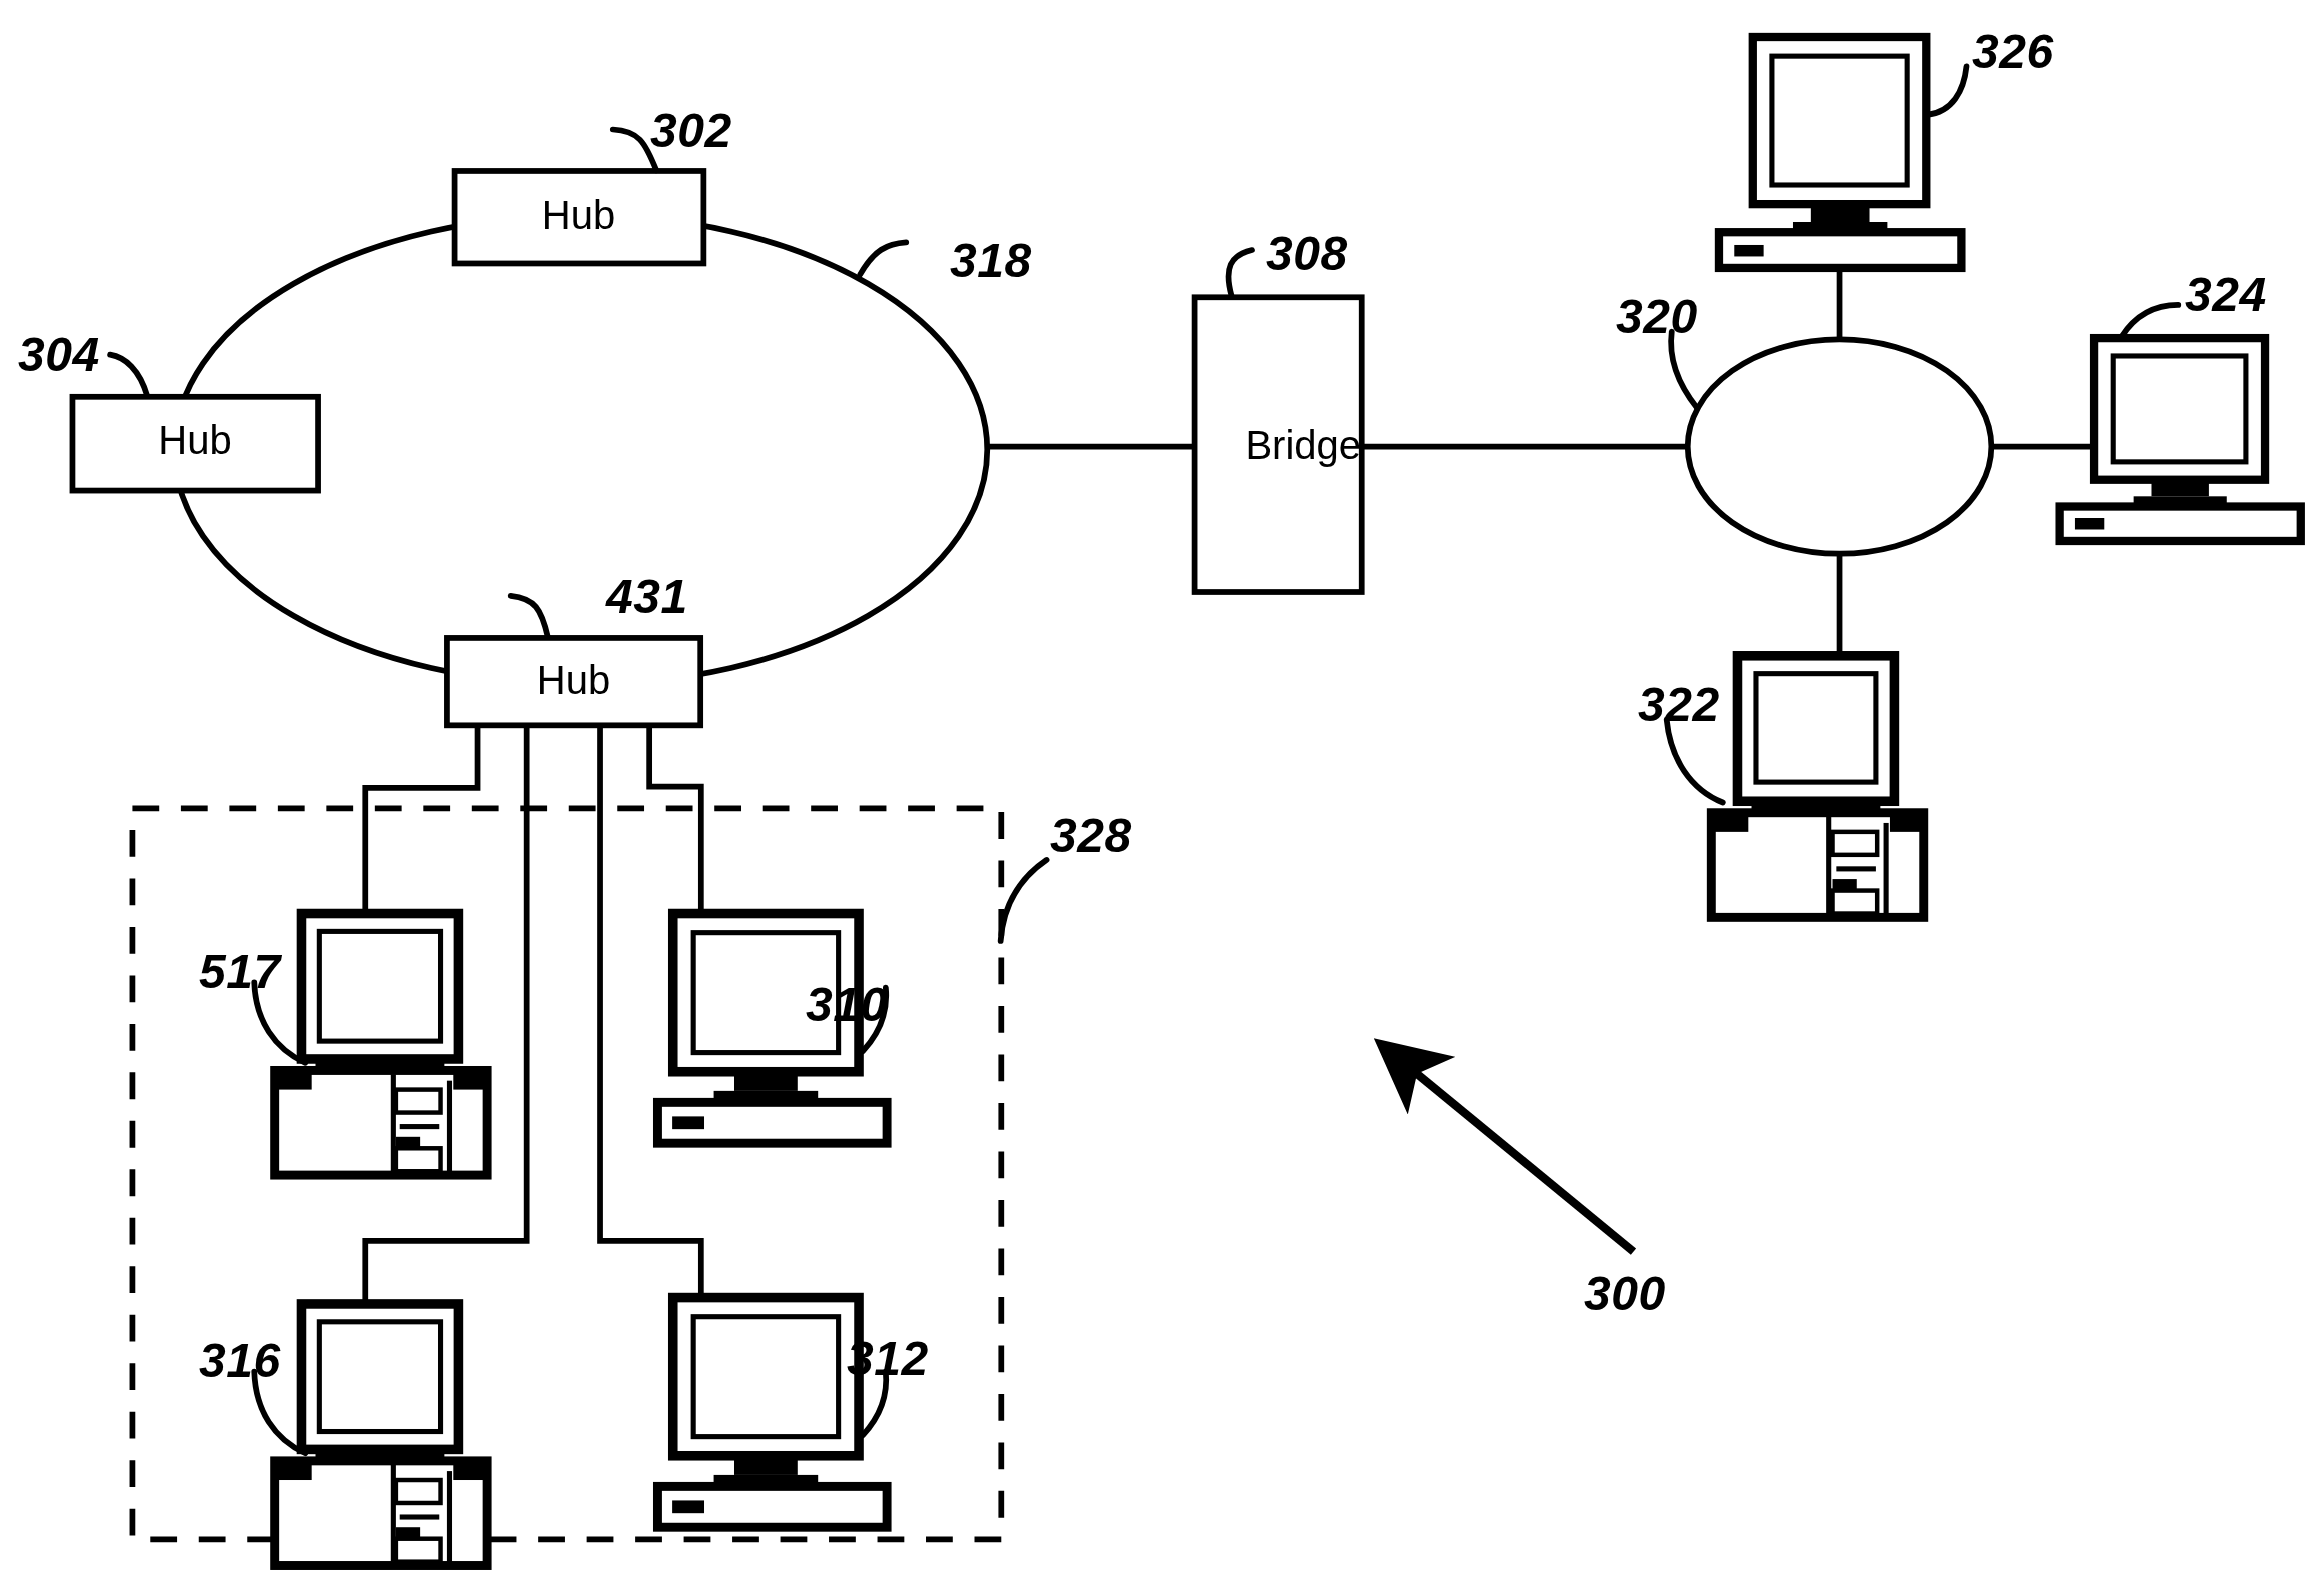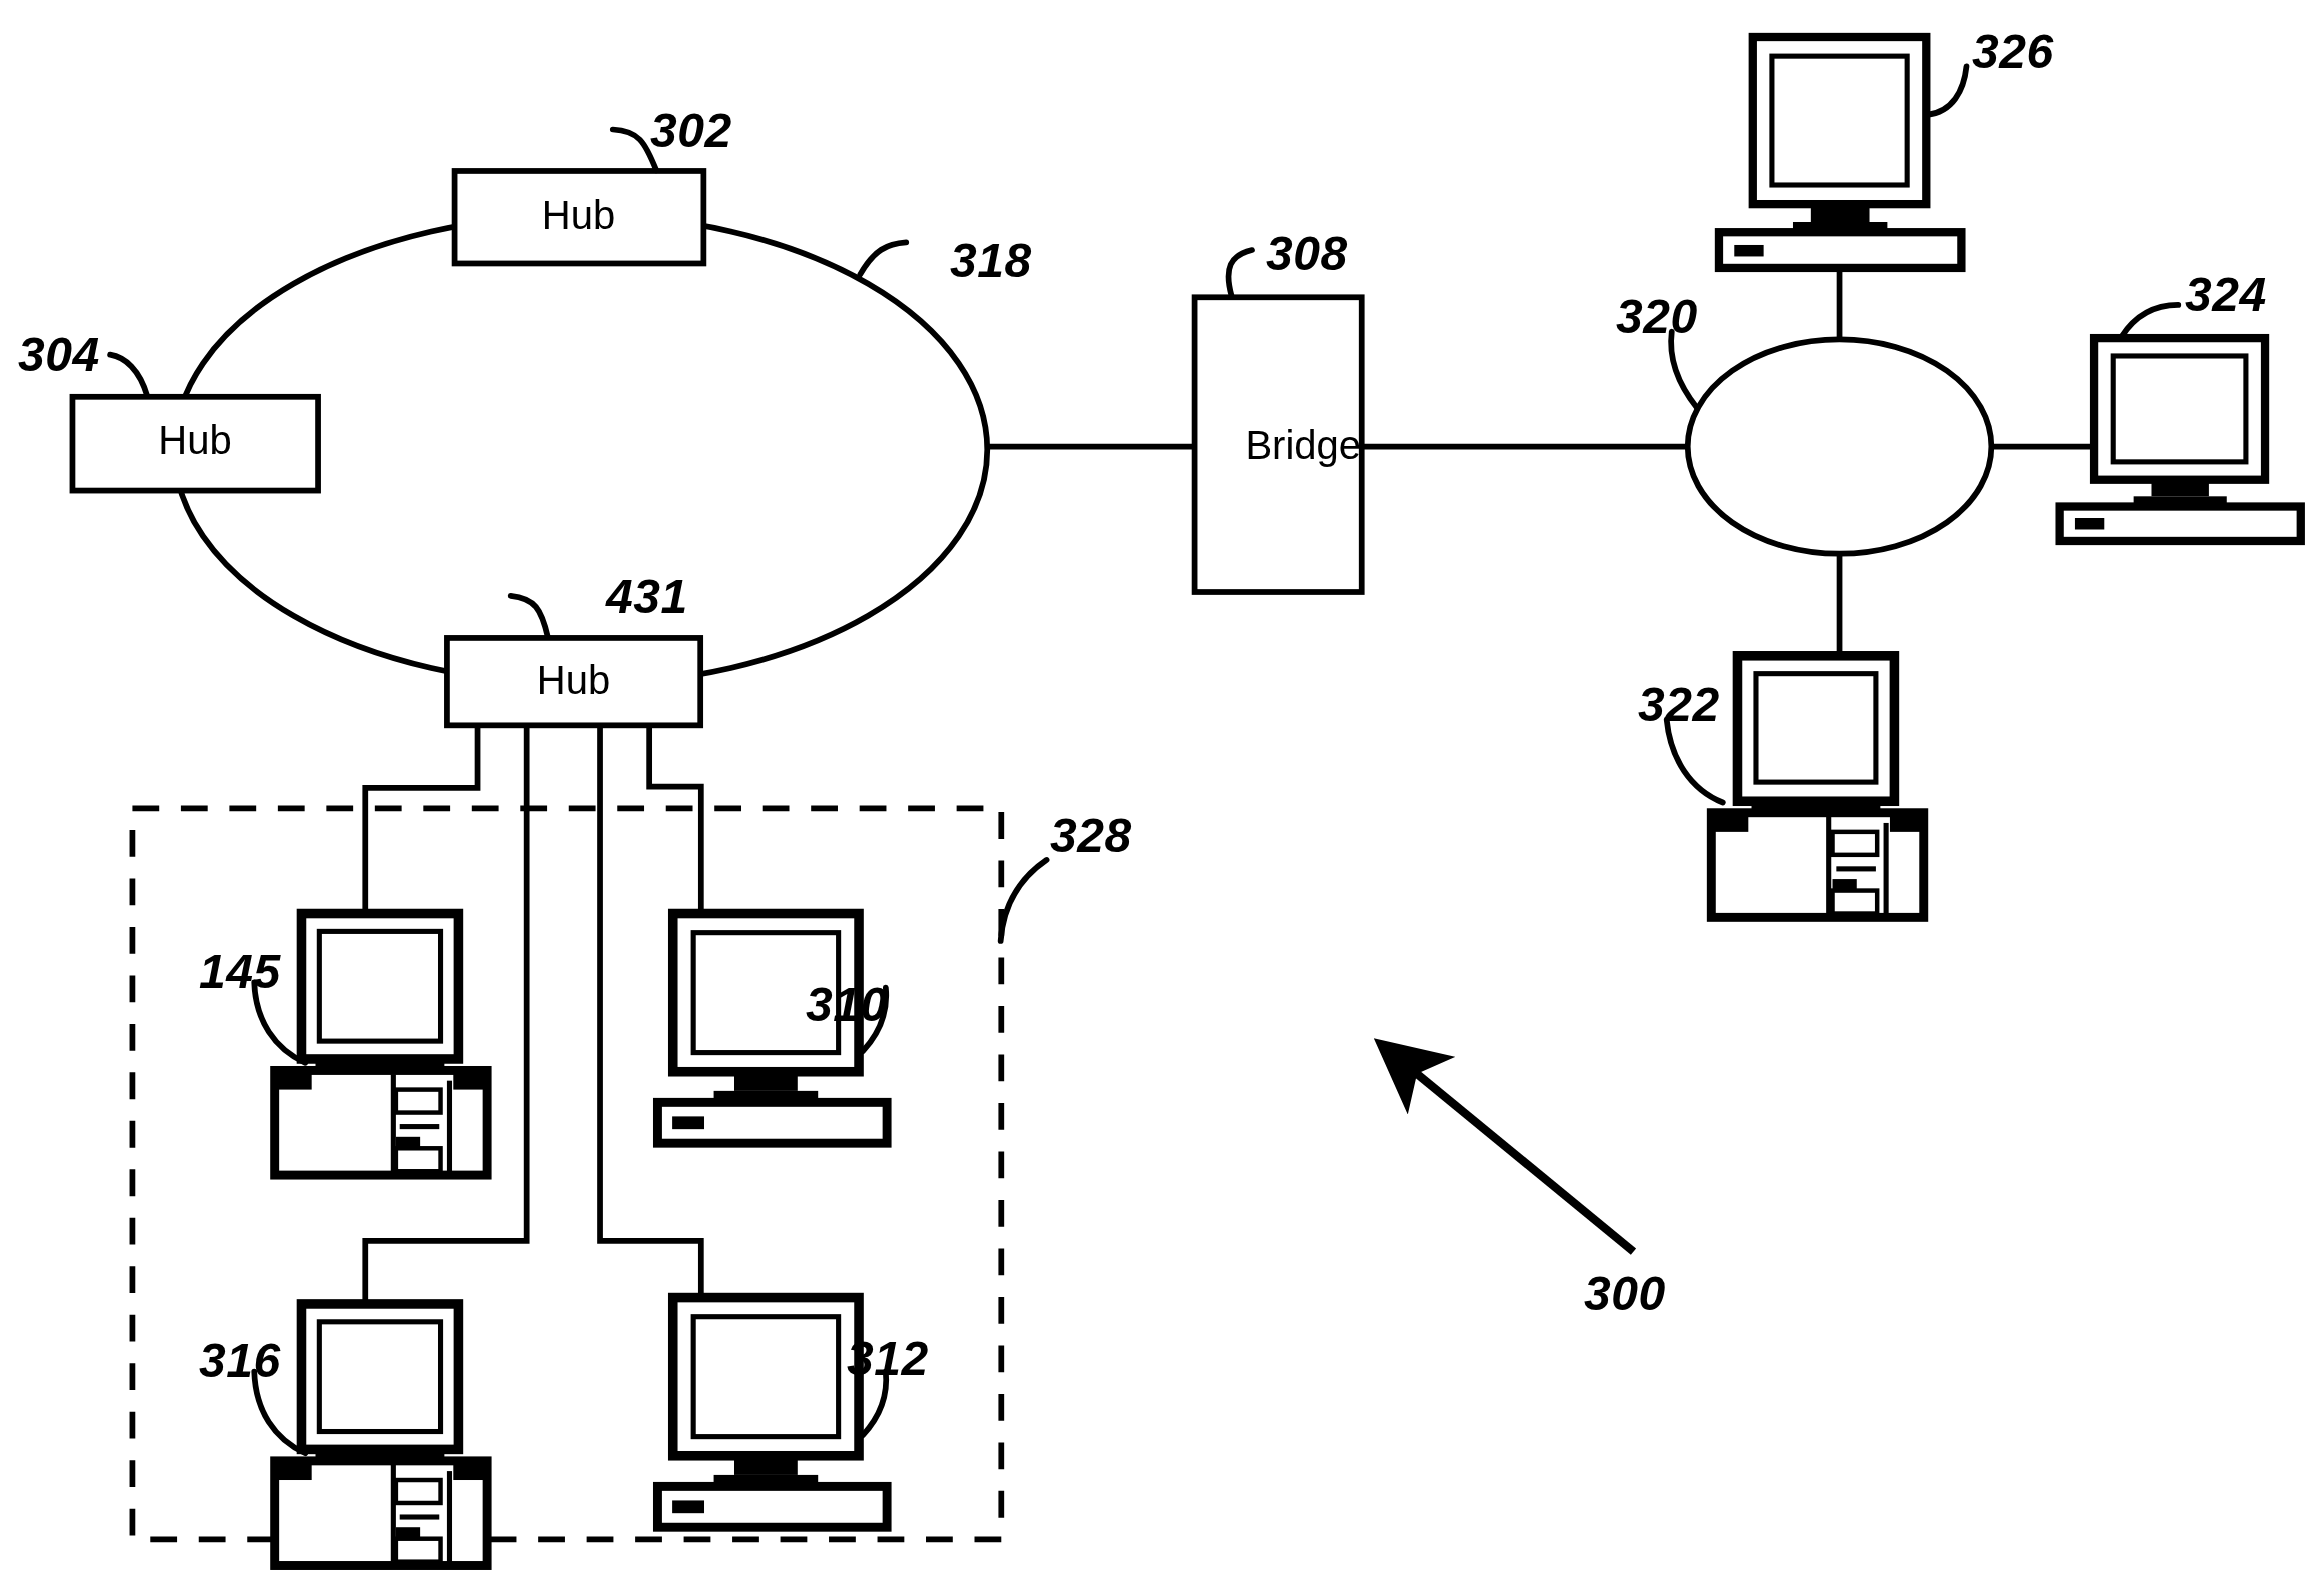--- a/index.html
+++ b/index.html
@@ -197,21 +197,21 @@
   <div class="node-label" style="left:72px; top:420px; width:246px; text-align:center;">Hub</div>
   <div class="node-label" style="left:447px; top:660px; width:253px; text-align:center;">Hub</div>
   <div class="node-label" style="left:1194px; top:425px; width:167px; text-align:right;">Bridge</div>
 
   <div class="ref-label" style="left:650px; top:107px;">302</div>
   <div class="ref-label" style="left:18px; top:331px;">304</div>
   <div class="ref-label" style="left:606px; top:573px;">431</div>
   <div class="ref-label" style="left:1266px; top:230px;">308</div>
   <div class="ref-label" style="left:806px; top:949px;margin-top:32px;">310</div>
   <div class="ref-label" style="left:847px; top:1335px;">312</div>
-  <div class="ref-label" style="left:199px; top:948px;">145</div>
+  <div class="ref-label" style="left:199px; top:948px;">517</div>
   <div class="ref-label" style="left:199px; top:1337px;">316</div>
   <div class="ref-label" style="left:911px; top:237px;margin-left:39px;">318</div>
   <div class="ref-label" style="left:1616px; top:293px;">320</div>
   <div class="ref-label" style="left:1638px; top:681px;">322</div>
   <div class="ref-label" style="left:2185px; top:271px;">324</div>
   <div class="ref-label" style="left:1972px; top:28px;">326</div>
   <div class="ref-label" style="left:1050px; top:812px;">328</div>
   <div class="ref-label" style="left:1584px; top:1270px;">300</div>
 
 </div>

